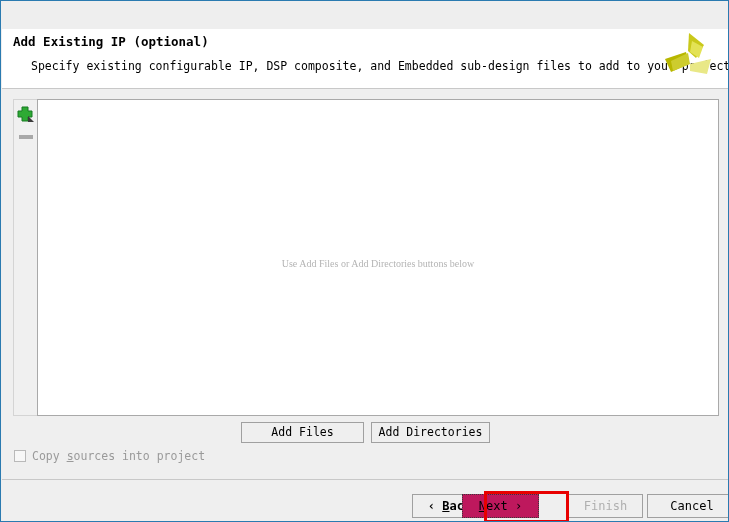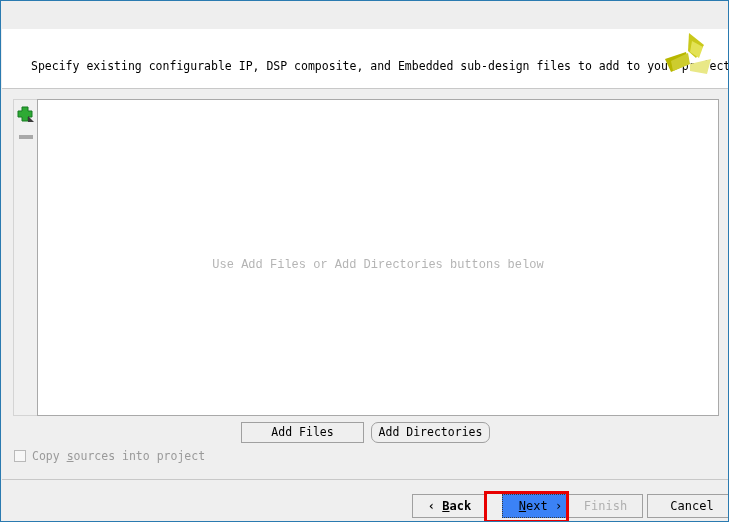--- a/index.html
+++ b/index.html
@@ -130,22 +130,22 @@
     height: 317px;
     background: #ffffff;
     border: 1px solid #a9a9a9;
     box-sizing: border-box;
   }
   #list-placeholder {
     position: absolute;
     left: 0; right: 0;
     top: 158px;
     text-align: center;
-    font-family: Liberation Mono, monospace;
-    font-size: 12px;
+    font-family: Liberation Serif, serif;
+    font-size: 10px;
     color: #b4b4b4;
     white-space: nowrap;
   }
 
   
   #addfiles-row {
     position: absolute;
     left: 0; top: 333px;
     width: 692px;
     height: 22px;
@@ -158,21 +158,21 @@
     box-sizing: border-box;
     font-family: "DejaVu Sans Mono", monospace;
     font-size: 11.5px;
     color: #000000;
     line-height: 19px;
     text-align: center;
     cursor: default;
     white-space: nowrap;
   }
   #btn-add-files { left: 239px; width: 123px; }
-  #btn-add-dirs { left: 369px; width: 119px; border-radius: 7px; }
+  #btn-add-dirs { left: 369px; width: 119px; }
 
   
   #copy-row {
     position: absolute;
     left: 12px; top: 358px;
     height: 18px;
     display: flex;
     align-items: center;
     cursor: default;
   }
@@ -215,40 +215,41 @@
     font-family: "DejaVu Sans Mono", monospace;
     font-size: 12px;
     color: #000000;
     line-height: 22px;
     text-align: center;
     cursor: default;
     white-space: nowrap;
   }
   .nav-btn u { text-decoration: underline; }
   #btn-back   { left: 410px; width: 75px; font-weight: bold; }
-  #btn-next   { left: 500px; width: 77px; border: 1px dotted #3a3a3a; background: #3b82f6; }
+  #btn-next   { left: 460px; width: 77px; border: 1px dotted #3a3a3a; background: #be185d; }
   #btn-finish { left: 566px; width: 75px; color: #b0b0b0; }
   #btn-cancel { left: 645px; width: 90px; }
 
   #next-highlight {
     position: absolute;
     left: 483px; top: 490px;
     width: 85px; height: 32px;
     border: 3px solid #e80000;
     box-sizing: border-box;
     pointer-events: none;
   }
 </style>
 </head>
 <body>
 
 <div id="window">
 
 
   <div id="header">
+    <div id="header-title">Add Existing IP (optional)</div>
     <div id="header-desc">Specify existing configurable IP, DSP composite, and Embedded sub-design files to add to your project.</div>
     <div id="header-logo">
       <svg width="62" height="58" viewBox="0 0 62 58">
         <polygon points="30,2 45,14 37,27 29,20" fill="#c9c81a"></polygon>
         <polygon points="31,21 33,10 44,16 40,27" fill="#e3e255"></polygon>
         <polygon points="6,28 27,21 30,33 12,41" fill="#b8b700"></polygon>
         <polygon points="31,33 52,28 48,43 31,40" fill="#e9e887"></polygon>
         <polygon points="29,22 31,33 14,40 12,30" fill="#cdcc2e"></polygon>
       </svg>
     </div>

